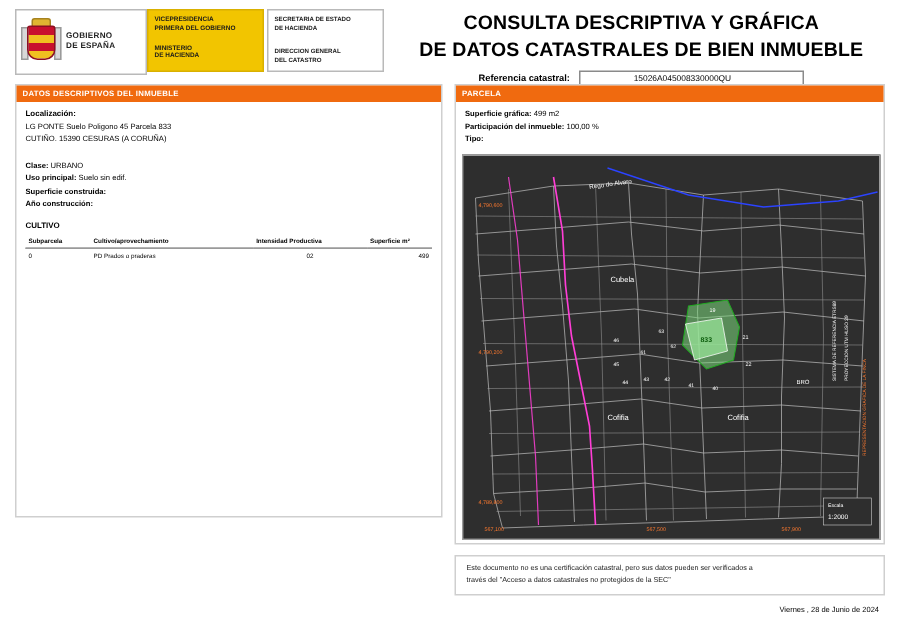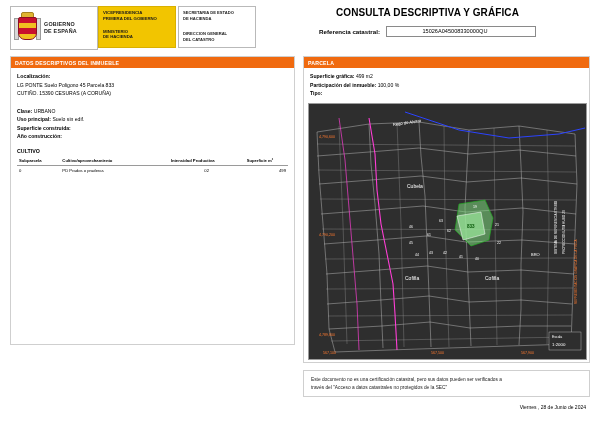--- a/index.html
+++ b/index.html
@@ -119,21 +119,21 @@
     line-height: 1.35;
     color: #1a1a1a;
   }
   .title-block {
     position: absolute;
     left: 255px; top: 0;
     width: 325px;
     text-align: center;
   }
   .title-block .t1 {
-    font-size: 10px;
+    font-size: 13px;
     font-weight: bold;
     letter-spacing: 0.1px;
     line-height: 1.35;
   }
   .rc-row {
     margin-top: 6px;
     display: flex;
     align-items: center;
     justify-content: center;
     gap: 6px;
@@ -287,20 +287,21 @@
 
     <div class="white-box">
       <div class="l1" style="white-space:pre-line">SECRETARIA DE ESTADO
 DE HACIENDA</div>
       <div class="l2" style="white-space:pre-line">DIRECCION GENERAL
 DEL CATASTRO</div>
     </div>
 
     <div class="title-block">
       <div class="t1">CONSULTA DESCRIPTIVA Y GRÁFICA</div>
+      <div class="t1">DE DATOS CATASTRALES DE BIEN INMUEBLE</div>
       <div class="rc-row">
         <span class="rc-label">Referencia catastral:</span>
         <span class="rc-value">15026A045008330000QU</span>
       </div>
     </div>
   </div>
 
   <div class="panel" id="panel-left">
     <div class="panel-head">DATOS DESCRIPTIVOS DEL INMUEBLE</div>
     <div class="panel-body">

